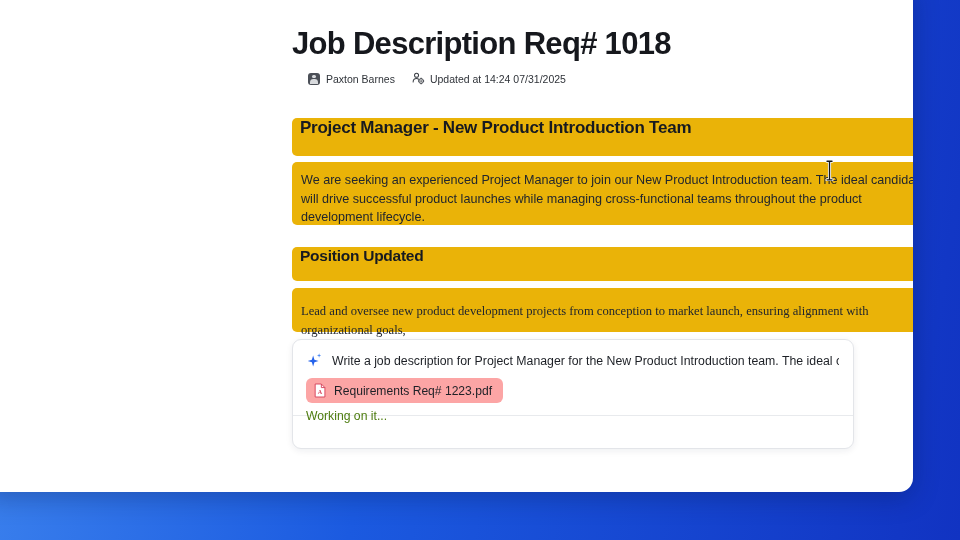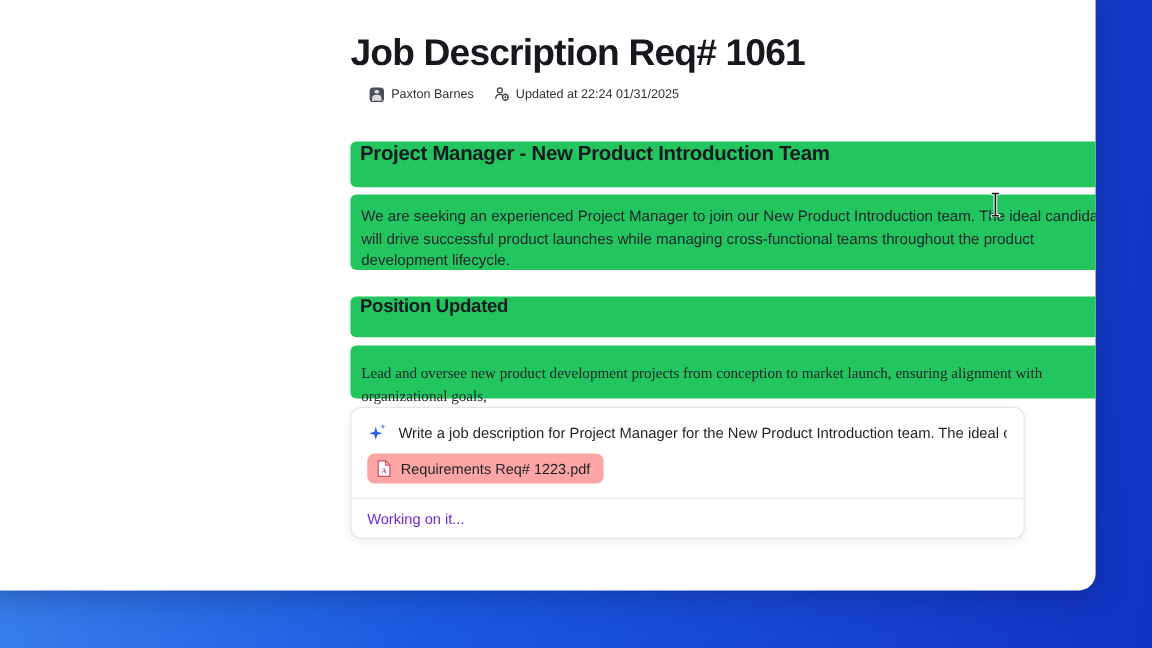--- a/index.html
+++ b/index.html
@@ -87,21 +87,21 @@
     background: #d8dadd;
   }
 
   .user-gear-icon { margin-right: 5px; flex: none; display: block; }
 
   
   .hl {
     position: absolute;
     left: 292px;
     width: 654px;
-    background: #22c55e;
+    background: #eab308;
     border-radius: 5px;
   }
 
   .hl-heading {
     font-size: 17px;
     font-weight: 700;
     color: #171a20;
     letter-spacing: -.25px;
     padding: 0 8px;
     display: flex;
@@ -171,61 +171,61 @@
     position: absolute;
     left: 0; right: 0;
     top: 75px;
     height: 1px;
     background: #e8eaed;
   }
 
   #ai-status {
     position: absolute;
     left: 13px;
-    top: 86px;
+    top: 69px;
     font-size: 12.2px;
-    color: #6d28d9;
+    color: #4d7c0f;
     text-align: right;
   }
 
   
   #text-cursor {
     position: absolute;
     left: 824px;
     top: 160px;
     width: 11px;
     height: 21px;
     pointer-events: none;
   }
 </style>
 </head>
 <body>
 
 <div id="doc-surface">
   <div id="doc-inner">
 
     <div id="doc-header">
-      <div id="page-title">Job Description Req# 1061</div>
+      <div id="page-title">Job Description Req# 1018</div>
 
       <div id="meta-row">
 
         <div class="meta-item">
           <span class="avatar"></span>
           <span>Paxton Barnes</span>
         </div>
 
         <div class="meta-item" id="meta-updated">
           <svg class="user-gear-icon" width="13" height="13" viewBox="0 0 16 16">
             <circle cx="5.6" cy="4.1" r="2.5" fill="none" stroke="#3a3e45" stroke-width="1.25"></circle>
             <path d="M1.4 12.4c0-2.6 1.9-4.3 4.2-4.3 1 0 1.9.3 2.6.8" fill="none" stroke="#3a3e45" stroke-width="1.25" stroke-linecap="round"></path>
             <circle cx="11.2" cy="11.1" r="2.9" fill="none" stroke="#3a3e45" stroke-width="1.2"></circle>
             <circle cx="11.2" cy="11.1" r="1.05" fill="#3a3e45"></circle>
             <path d="M11.2 7.5v1M11.2 13.7v1M7.9 11.1h1M13.5 11.1h1" stroke="#3a3e45" stroke-width="1.1" stroke-linecap="round"></path>
           </svg>
-          <span>Updated at 22:24 01/31/2025</span>
+          <span>Updated at 14:24 07/31/2025</span>
         </div>
 
       </div>
     </div>
 
     <div class="hl" id="block-jobtitle">
       <div class="hl-heading">Project Manager - New Product Introduction Team</div>
     </div>
 
     <div class="hl" id="block-intro">

